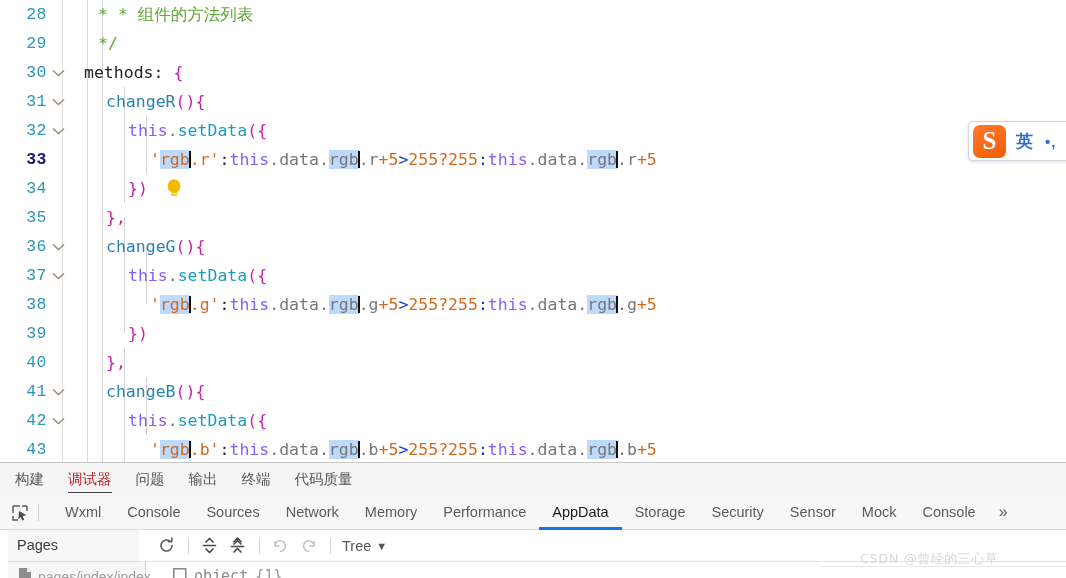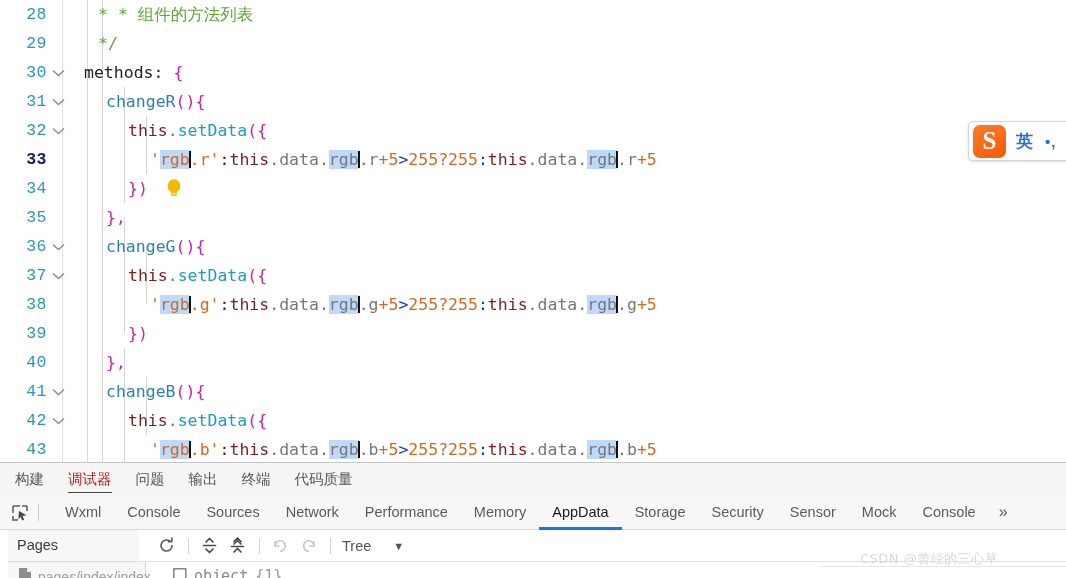--- a/index.html
+++ b/index.html
@@ -93,21 +93,21 @@
   }
 
   
   .t-comment  { color: #5ba832; }
   .t-plain    { color: #222222; }
   .t-gray     { color: #777777; }
   .t-punct    { color: #2a2a2a; }
   .t-brace    { color: #c623a8; }
   .t-fn       { color: #2a83ad; }
   .t-method   { color: #1a9cc4; }
-  .t-kw       { color: #7f1d1d; }
+  .t-kw       { color: #8b5cf6; }
   .t-num      { color: #d2691e; }
   .t-str      { color: #d2691e; }
   .t-op       { color: #1436d6; }
   .hl         { background: #bdd9fb; }
   .caret {
     display: inline-block;
     width: 2px;
     height: 17px;
     background: #111111;
     vertical-align: -3px;
@@ -290,21 +290,21 @@
     display: flex; align-items: center; justify-content: center;
     margin-right: 2px;
   }
   .tb-sep {
     width: 1px; height: 16px;
     background: #d2d2d2;
     margin: 0 7px;
   }
   .tb-dropdown {
     display: flex; align-items: center;
-    gap: 22px;
+    gap: 5px;
     margin-left: 4px;
     color: #555555;
     font-size: 14.5px;
   }
   .tree-hr {
     position: absolute;
     left: 139px; top: 31px;
     right: 0; height: 1px;
     background: #e2e2e2;
   }
@@ -499,22 +499,22 @@
         <path d="M2 2 H9 M2 2 V9 M16 2 H11 M16 2 V7" stroke="#5b5b5b" stroke-width="1.5" fill="none"></path>
         <path d="M2 12 V16 H7" stroke="#5b5b5b" stroke-width="1.5" fill="none"></path>
         <path d="M8 7 L15.5 11.2 L11.6 12.1 L13.2 15.8 L11.2 16.6 L9.7 12.9 L7.3 15.2 Z" fill="#4a4a4a"></path>
       </svg>
     </div>
     <div class="dt-vsep"></div>
     <div class="dt-tab">Wxml</div>
     <div class="dt-tab">Console</div>
     <div class="dt-tab">Sources</div>
     <div class="dt-tab">Network</div>
+    <div class="dt-tab">Memory</div>
     <div class="dt-tab">Performance</div>
-    <div class="dt-tab">Memory</div>
     <div class="dt-tab active">AppData</div>
     <div class="dt-tab">Storage</div>
     <div class="dt-tab">Security</div>
     <div class="dt-tab">Sensor</div>
     <div class="dt-tab">Mock</div>
     <div class="dt-tab">Console</div>
     <div class="dt-more">»</div>
   </div>
 
   <div class="sub-row">

